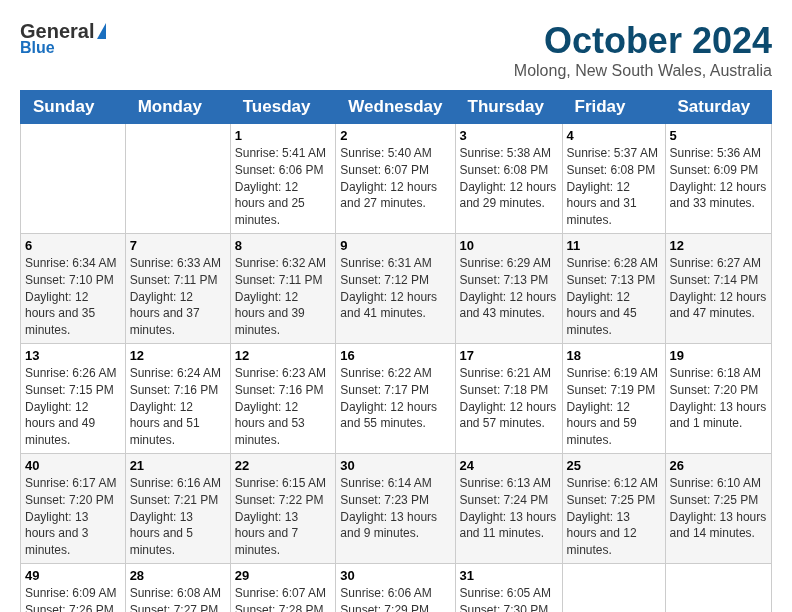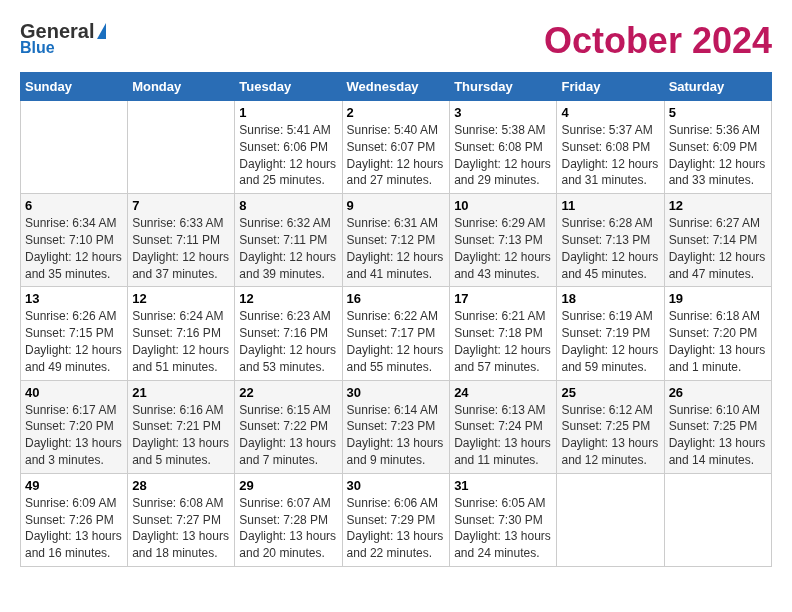--- a/index.html
+++ b/index.html
@@ -21,37 +21,37 @@
       flex-direction: column;
       align-items: flex-start;
       justify-content: center;
     }
     .title-block {
       text-align: right;
     }
     .month-title {
       font-size: 36px;
       font-weight: bold;
-      color: #be185d;
+      color: #0c4a6e;
     }
     .location-title {
       font-size: 16px;
       color: #555;
     }
     .calendar {
       width: 100%;
       border-collapse: collapse;
       font-size: 11px;
     }
     .calendar th {
       background-color: #2a6db5;
       color: #fff;
-      padding: 6px 4px;
+      padding: 6px 12px;
       text-align: left;
-      font-size: 13px;
+      font-size: 17px;
       border: 1px solid #2a6db5;
     }
     .calendar td {
       border: 1px solid #ccc;
       vertical-align: top;
       padding: 4px;
       width: 108px;
       min-height: 80px;
       background: #fff;
     }
@@ -79,20 +79,21 @@
 <div class="header">
   <div class="logo">
     <div style="display:flex;align-items:center;">
       <span style="font-size:20px;font-weight:bold;color:#333;">General</span>
       <span style="display:inline-block;width:0;height:0;border-left:9px solid transparent;border-bottom:16px solid #1a6fbf;margin-left:3px;margin-bottom:2px;"></span>
     </div>
     <span style="font-size:16px;font-weight:bold;color:#1a6fbf;margin-top:-4px;">Blue</span>
   </div>
   <div class="title-block">
     <div class="month-title">October 2024</div>
+    <div class="location-title">Molong, New South Wales, Australia</div>
   </div>
 </div>
 
 <table class="calendar">
   <thead>
     <tr>
     <th>Sunday</th>
         <th>Monday</th>
         <th>Tuesday</th>
         <th>Wednesday</th>

